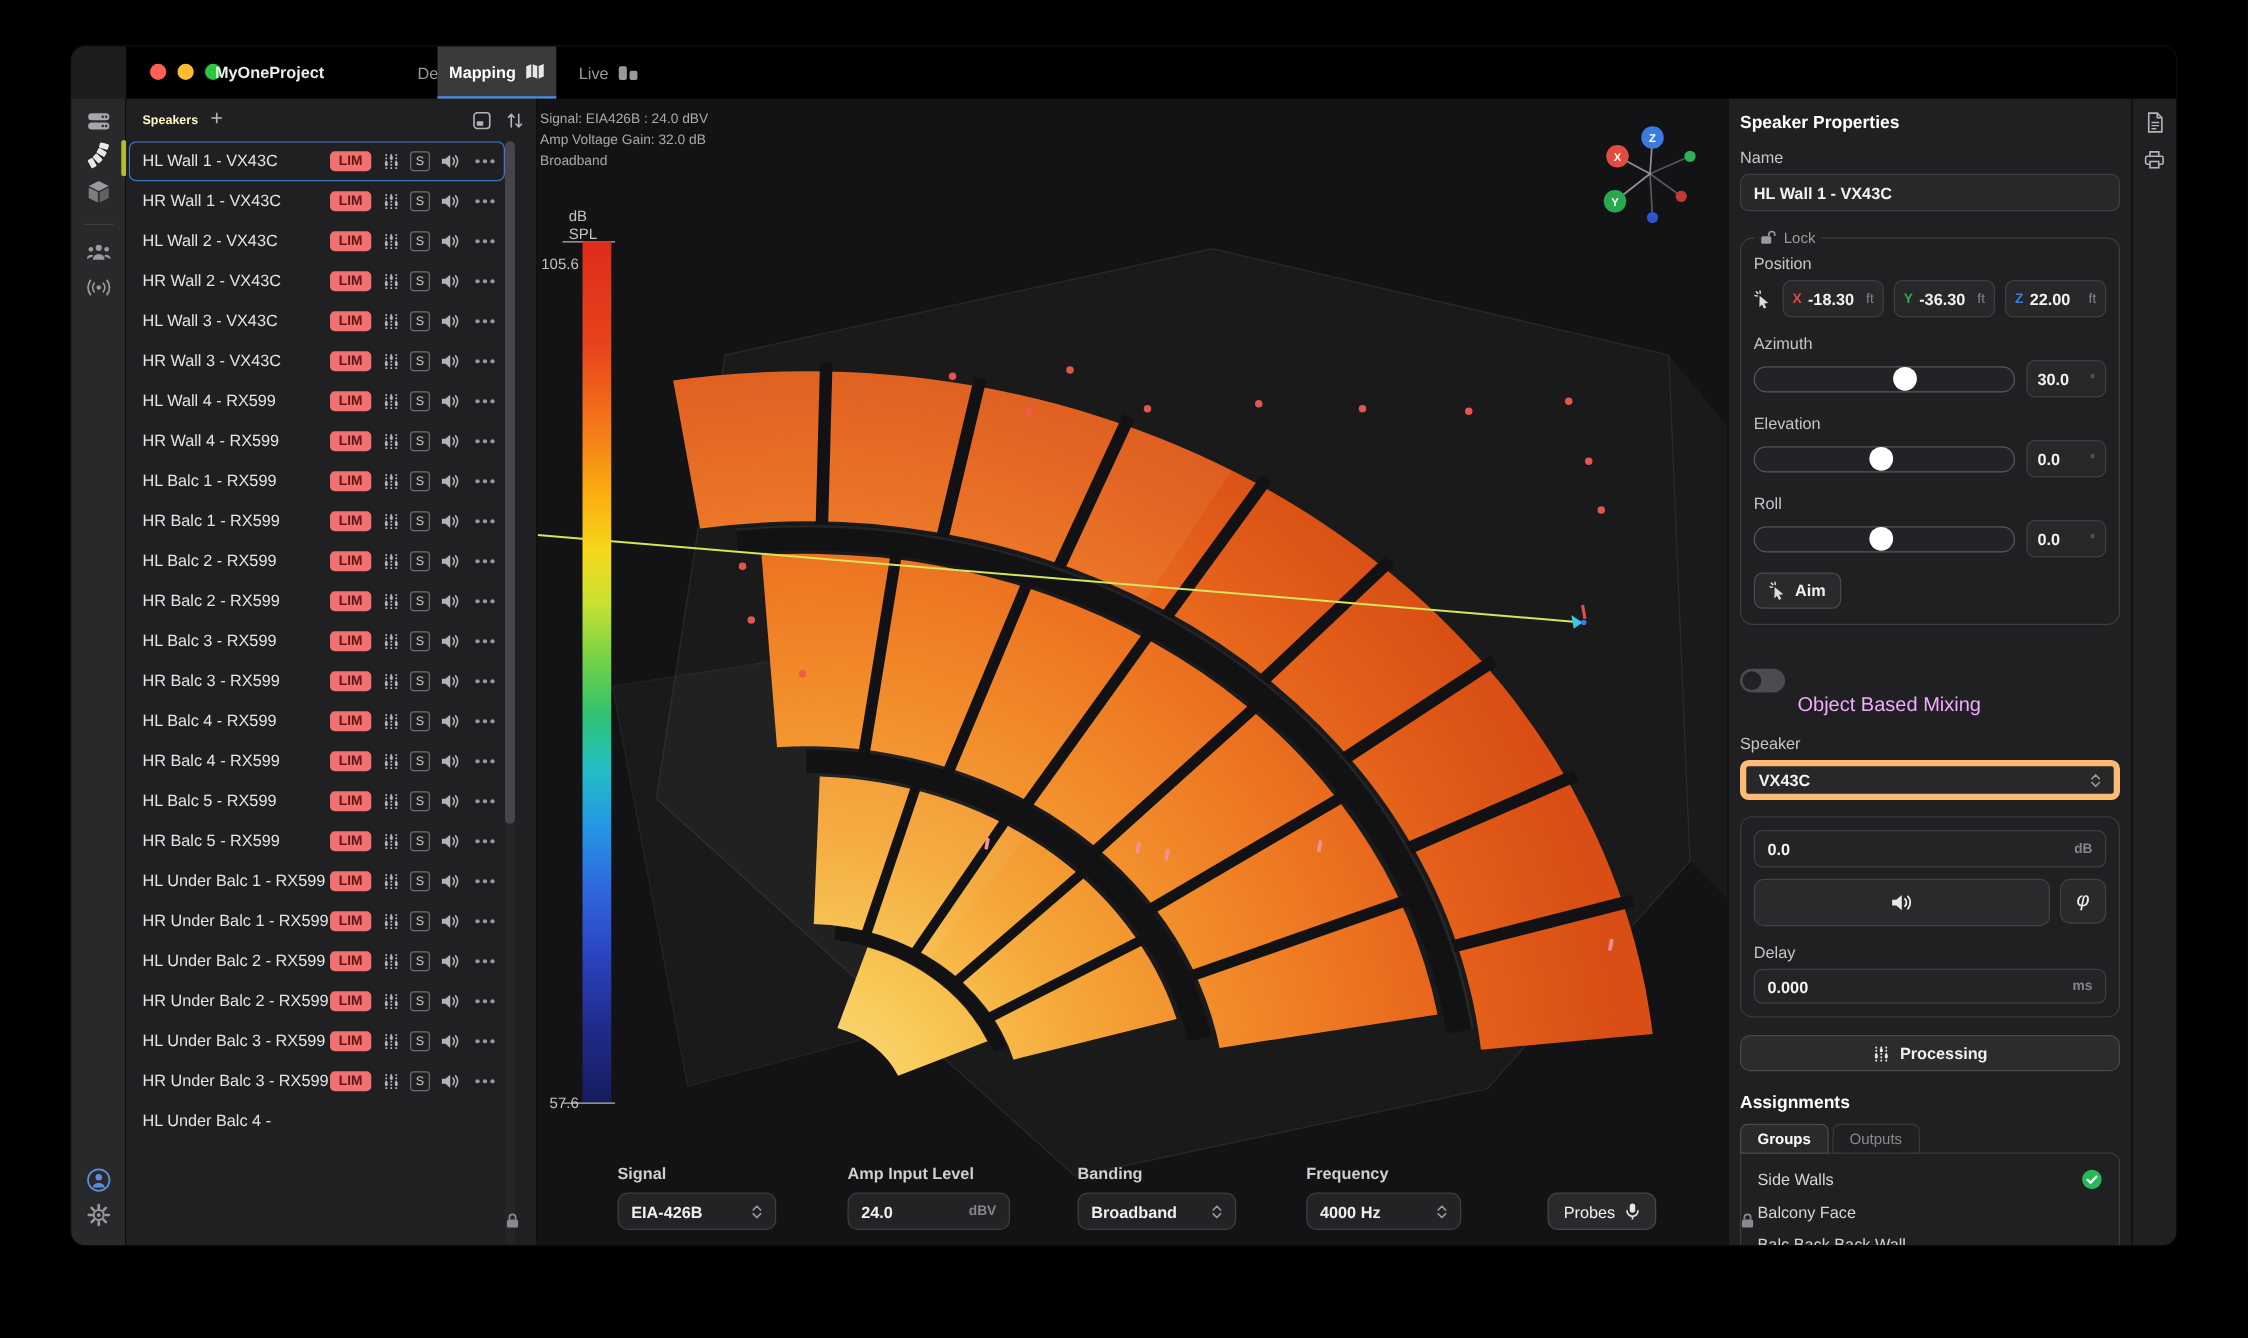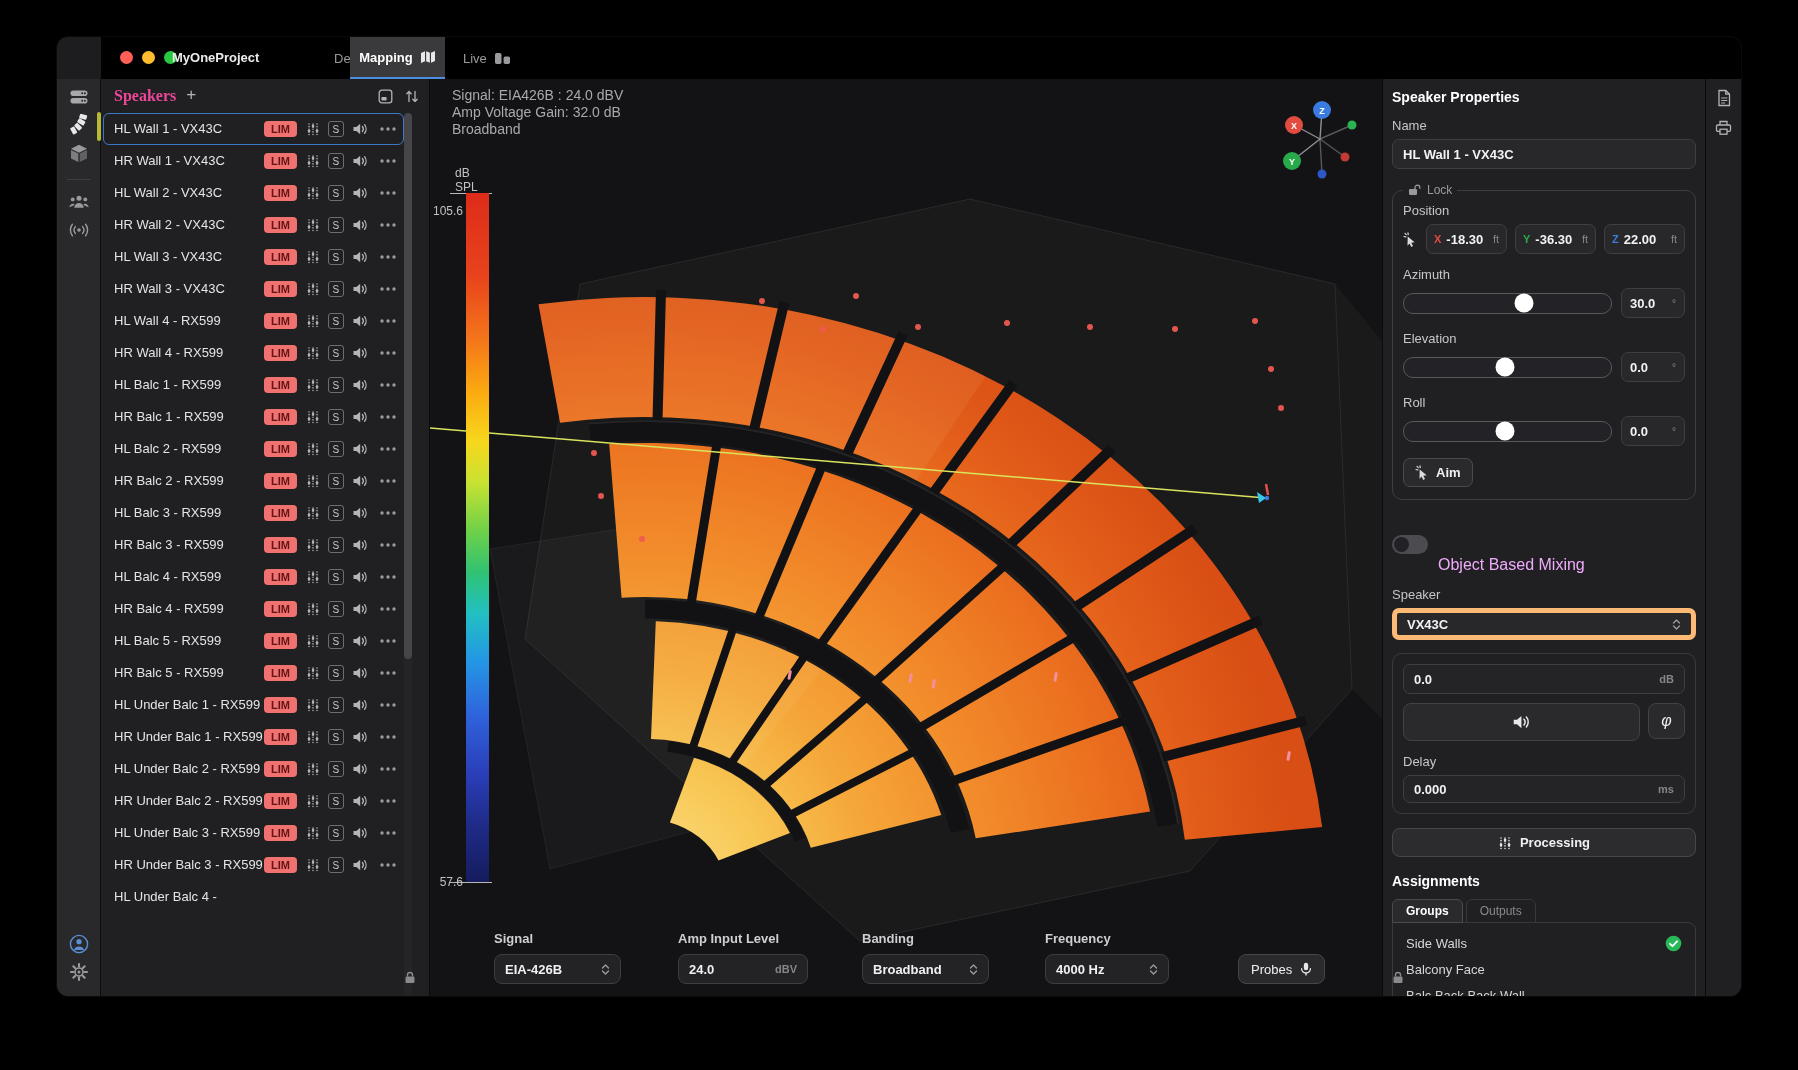--- a/index.html
+++ b/index.html
@@ -16,40 +16,40 @@
   
   .rail{position:absolute;left:0;top:42px;bottom:0;width:44px;background:#29292b;border-right:1px solid #0d0d0e;
     display:flex;flex-direction:column;align-items:center;padding-top:6px;box-sizing:border-box;}
   .rail .ricon{width:26px;height:24px;margin-bottom:4px;display:flex;align-items:center;justify-content:center;}
   .rail .divider{width:24px;height:1px;background:#3e3e41;margin:10px 0;}
   .rail .spacer{flex:1;}
   .rail-indicator{position:absolute;left:40px;top:75px;width:4px;height:29px;background:#b6ba35;border-radius:2px;}
   
   .speakers{position:absolute;left:44px;top:42px;bottom:0;width:329px;background:#202023;border-right:1px solid #0a0a0b;box-sizing:border-box;overflow:hidden;}
   .sp-header{height:34px;display:flex;align-items:center;padding:0 10px 0 13px;}
-  .sp-title{font-size:16px;font-weight:bold;color:#ec4899;font-family:Liberation Serif, serif;}
+  .sp-title{font-size:10px;font-weight:bold;color:#fef9c3;}
   .sp-plus{font-size:17px;color:#b6b6ba;margin-left:10px;margin-top:-2px;}
   .sp-hspace{flex:1;}
   .sp-hicon{margin-left:12px;display:flex;align-items:center;}
   .srows{position:absolute;left:2px;right:25px;top:34px;bottom:0;overflow:hidden;}
   .srow{display:flex;align-items:flex-start;padding:8px 6px 8px 11px;border-radius:6px;position:relative;}
   .srow.sel{outline:1.5px solid #3d78c8;outline-offset:-1.5px;}
   .sname{width:150px;font-size:13px;line-height:15.5px;color:#e4e4e6;}
   .lim{background:#f17171;color:#611616;font-size:11px;font-weight:bold;border-radius:4px;padding:1.5px 7px;margin-right:9px;line-height:13px;}
   .ric{margin-right:8px;display:flex;align-items:center;height:16px;}
   .sbtn{width:16px;height:16px;border:1px solid #6d6d71;border-radius:3px;color:#c8c8ca;font-size:10px;display:flex;
     align-items:center;justify-content:center;margin-right:8px;box-sizing:border-box;}
   .dots{margin-left:auto;margin-right:2px;}
   .sp-scroll{position:absolute;right:17px;top:34px;bottom:0;width:8px;background:#252528;border-radius:4px;}
   .sp-thumb{position:absolute;left:0;top:0;width:8px;height:546px;background:#46464a;border-radius:4px;}
   .sp-lock{position:absolute;right:13px;bottom:8px;}
   
   .viewport{position:absolute;left:373px;top:42px;width:952px;bottom:0;background:#131315;overflow:hidden;}
   .vp-svg{position:absolute;left:0;top:0;z-index:0;}
-  .vp-info{position:absolute;left:22px;top:8px;z-index:2;font-size:14px;color:#a9a9ac;line-height:17px;}
+  .vp-info{position:absolute;left:2px;top:8px;z-index:2;font-size:11px;color:#a9a9ac;line-height:17px;}
   .cb{position:absolute;left:0;top:0;z-index:2;}
   .cb-label{position:absolute;left:25px;top:87px;font-size:12px;color:#c2c2c5;}
   .cb-max{position:absolute;left:0;top:107px;width:33px;text-align:right;font-size:12px;color:#c2c2c5;margin-top:18px;}
   .cb-min{position:absolute;left:0;top:796px;width:33px;text-align:right;font-size:12px;color:#c2c2c5;}
   .cb-bar{position:absolute;left:36px;top:114px;width:23px;height:689px;
     background:linear-gradient(180deg,#dd2c1a 0%,#e8431c 12%,#f4741a 21%,#fbab10 29%,#f7d71c 36%,#c8e231 42%,
       #6fd148 49%,#30c272 55%,#22c0c2 61%,#2496e4 68%,#2f62dc 76%,#2a3fba 84%,#1f2a86 92%,#151c5e 100%);}
   .cb-tick{position:absolute;left:20px;width:42px;height:0;border-top:1.5px solid #b8b8ba;}
   .gizmo{position:absolute;left:825px;top:8px;z-index:2;}
   

